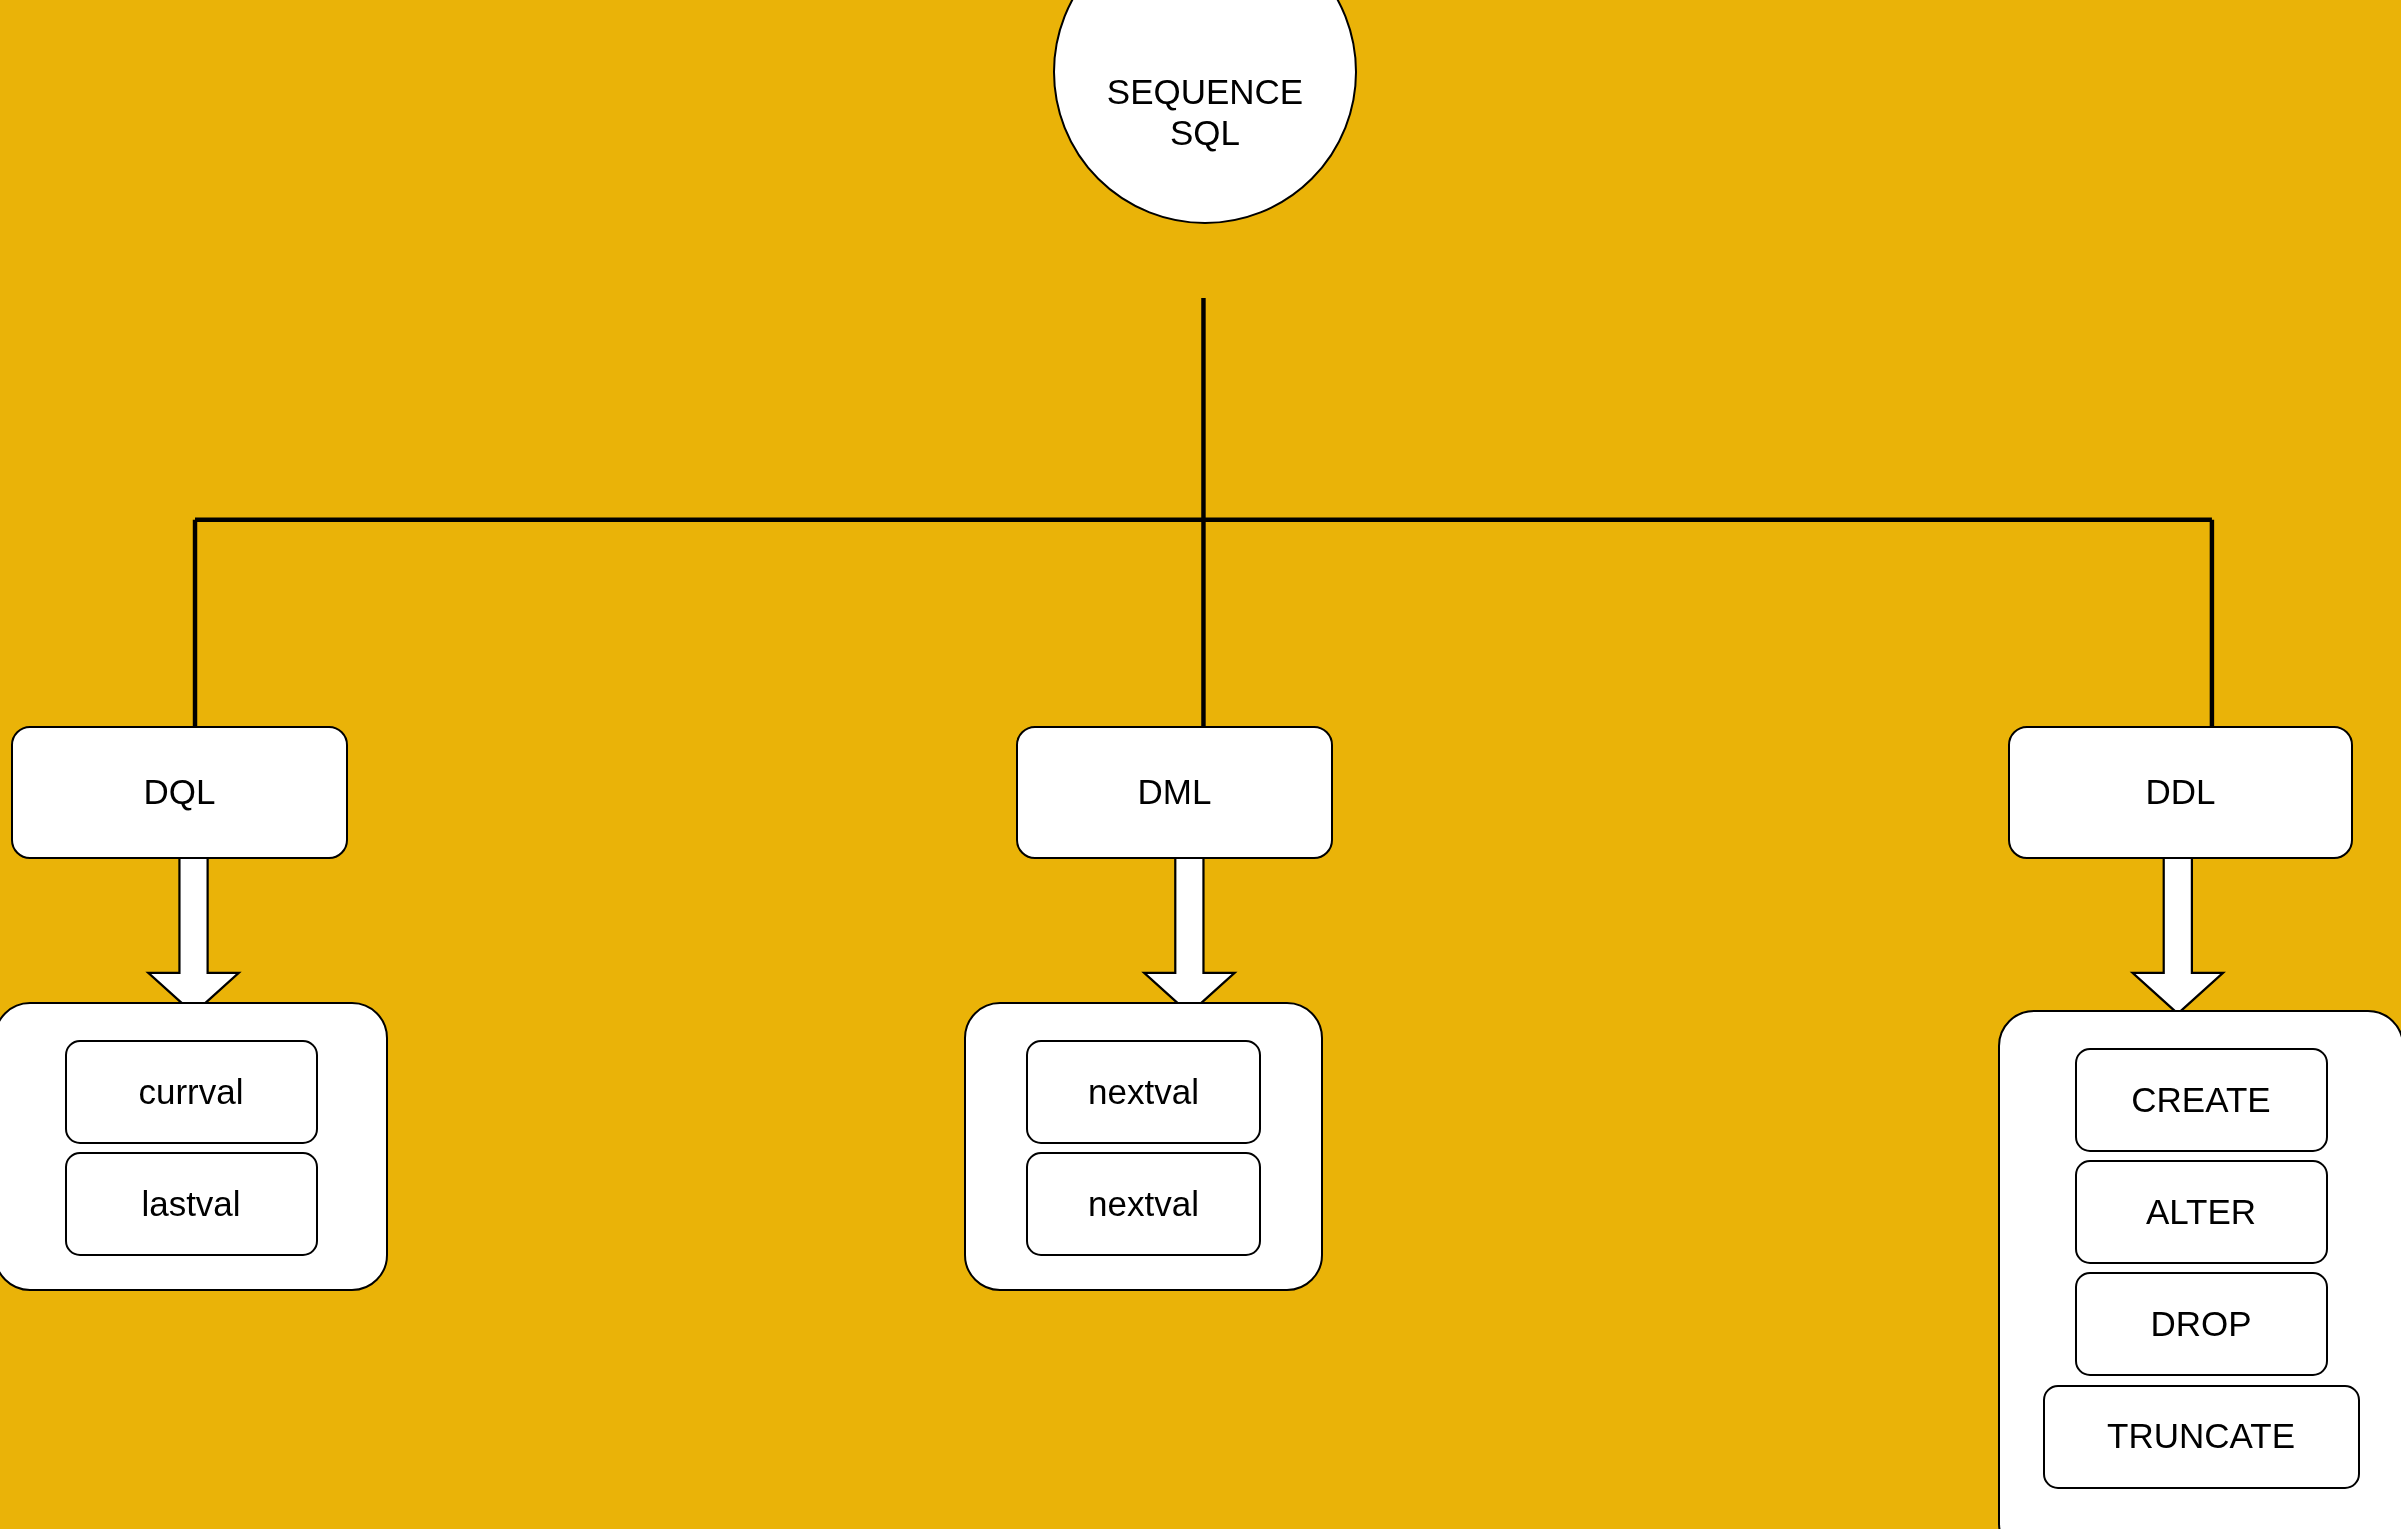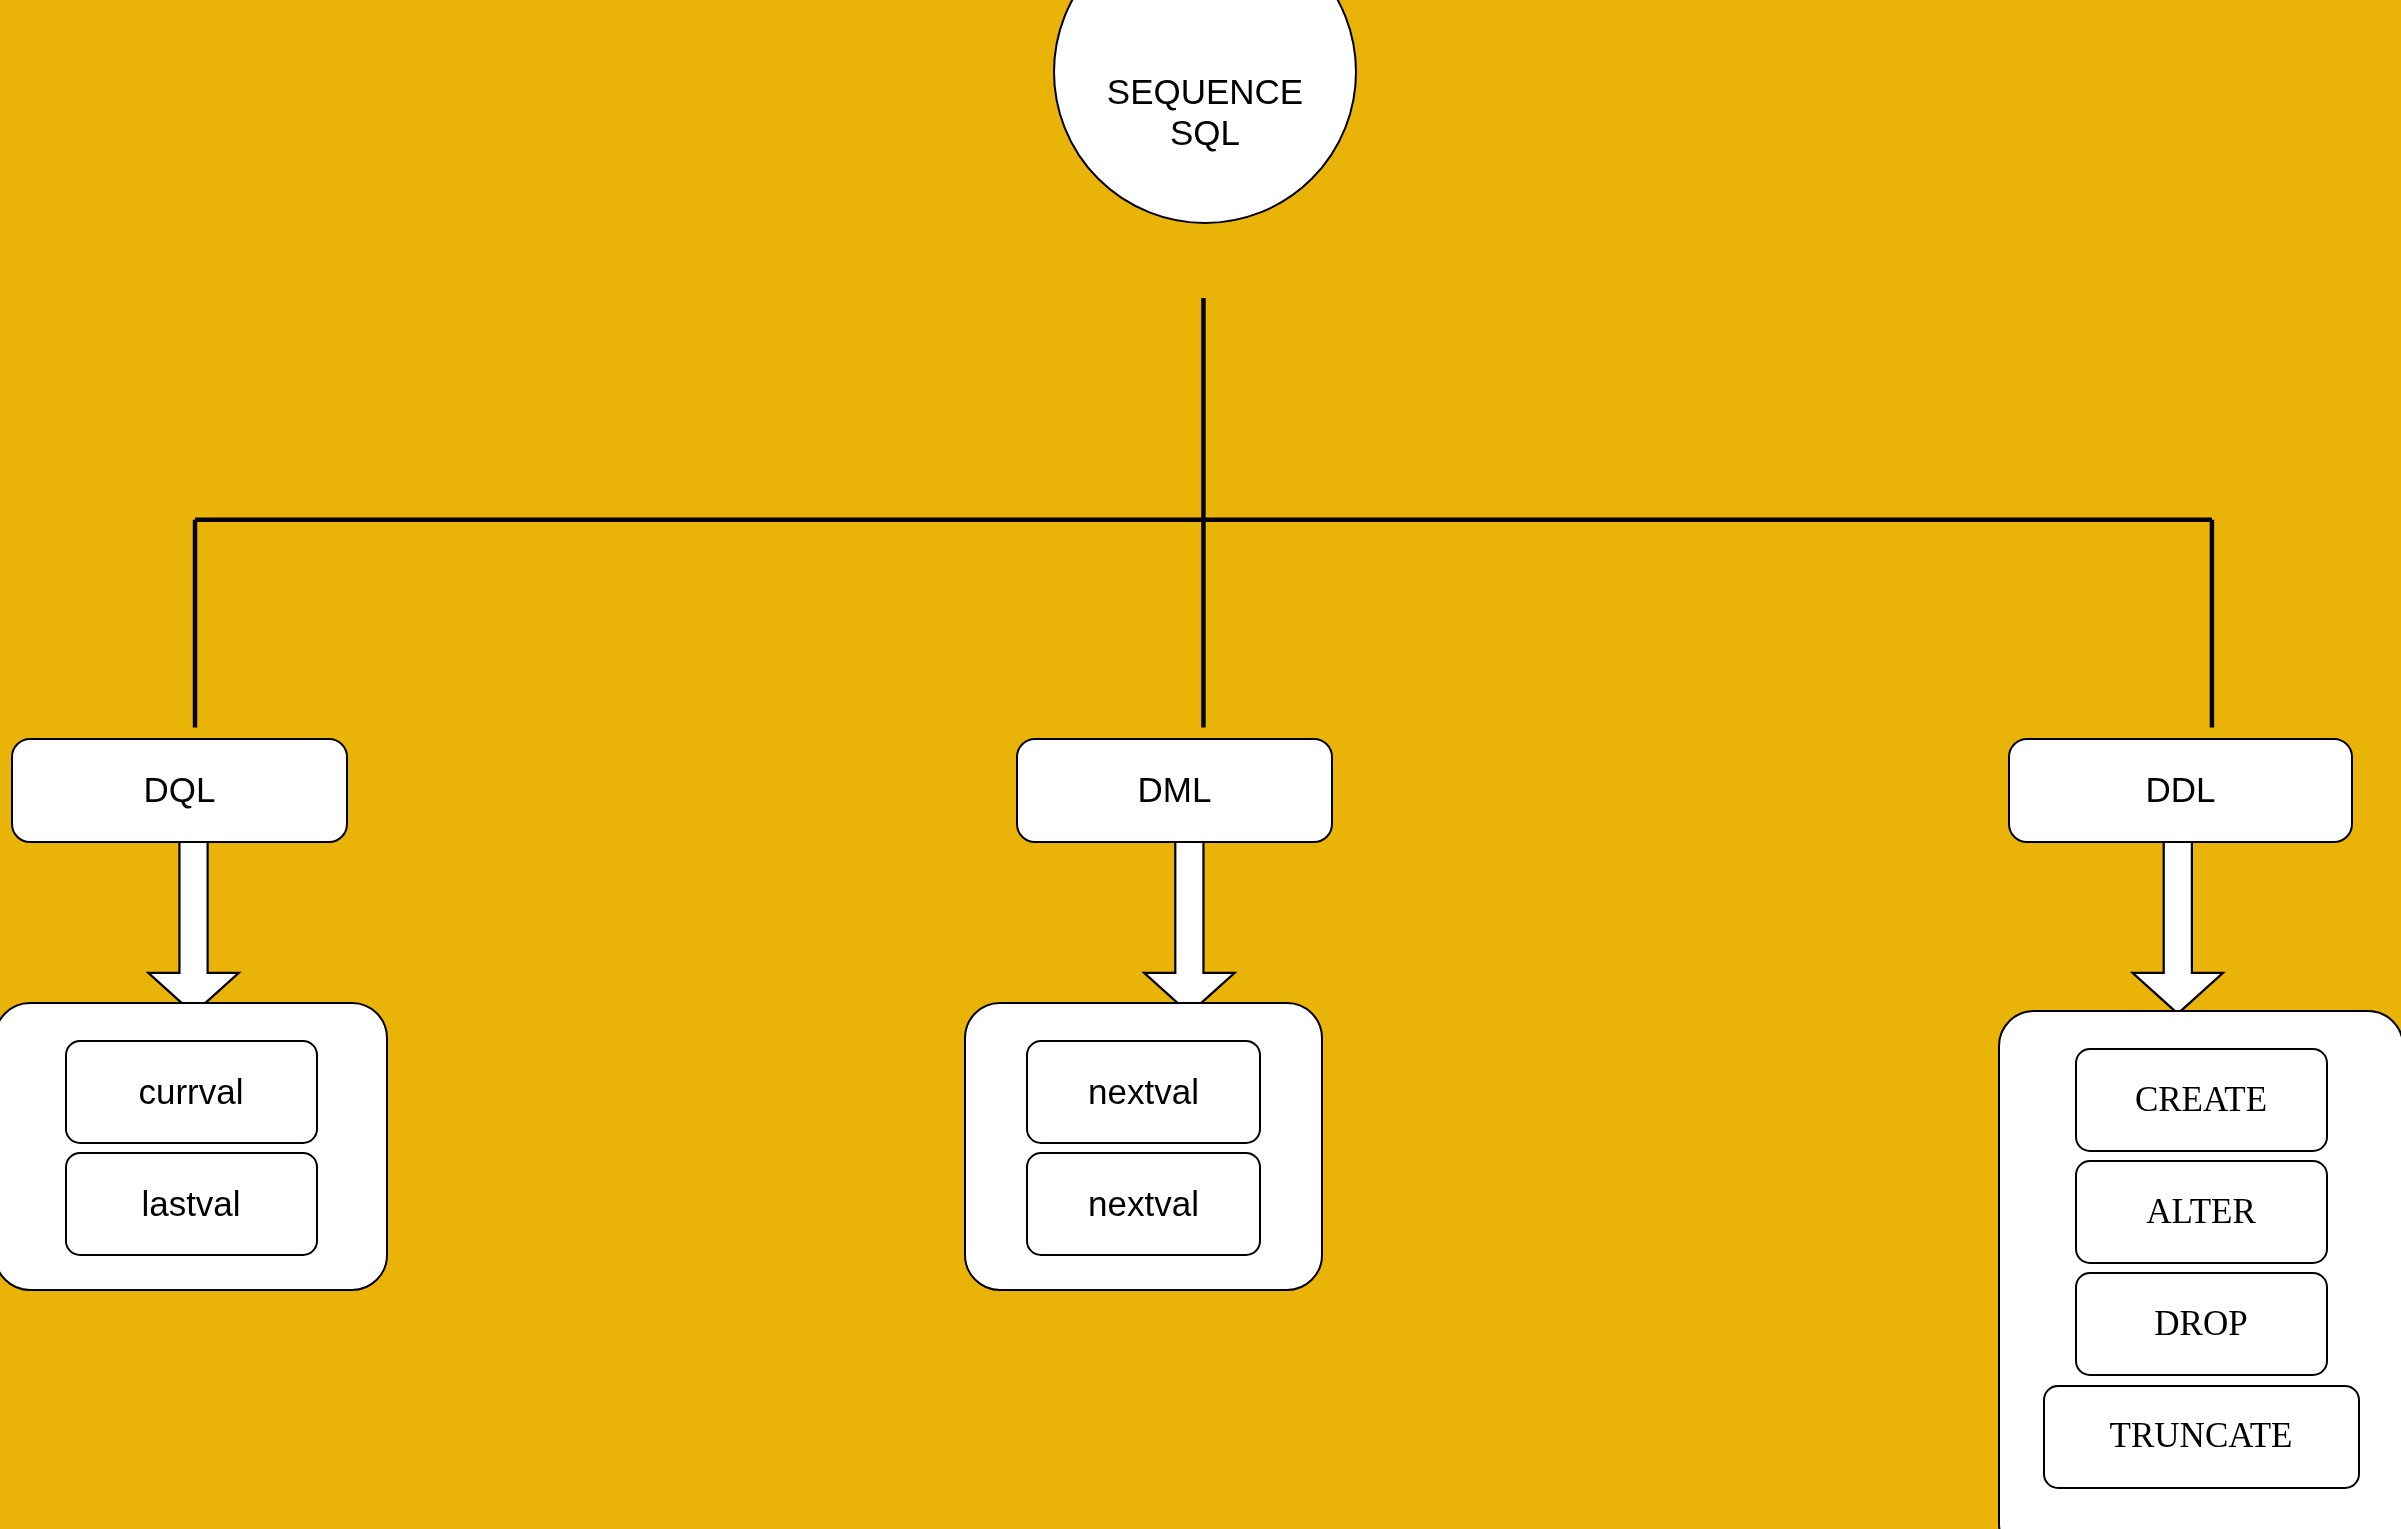--- a/index.html
+++ b/index.html
@@ -47,24 +47,23 @@
     line-height: 1.18;
     font-size: 35px;
     padding-top: 80px;
   }
   .root-circle .label {
     display: block;
     width: 100%;
   }
   .cat-box {
     border-radius: 19px;
-    height: 105px;
+    height: 133px;
     top: 726px;
     font-size: 35px;
-    margin-top: 12px;
   }
   #cat-dql { left: 11px;   width: 337px; }
   #cat-dml { left: 1016px; width: 317px; }
   #cat-ddl { left: 2008px; width: 345px; }
 
   .group-box {
     position: absolute;
     box-sizing: border-box;
     background: #ffffff;
     border: 2.2px solid #000000;
@@ -86,21 +85,21 @@
     display: flex;
     align-items: center;
     justify-content: center;
     font-size: 35px;
     height: 104px;
     margin-bottom: 8.2px;
     text-align: left;
   }
   #group-dql .leaf { width: 253px; }
   #group-dml .leaf { width: 235px; }
-  #group-ddl .leaf { width: 253px; font-family: Liberation Serif, serif; }
+  #group-ddl .leaf { width: 253px; }
   #group-ddl .leaf.wide { width: 317px; }
   .leaf-label, .cat-label {
     display: block;
     line-height: 1;
     transform: translateY(-1.5px);
   }
 </style>
 </head>
 <body>
 

